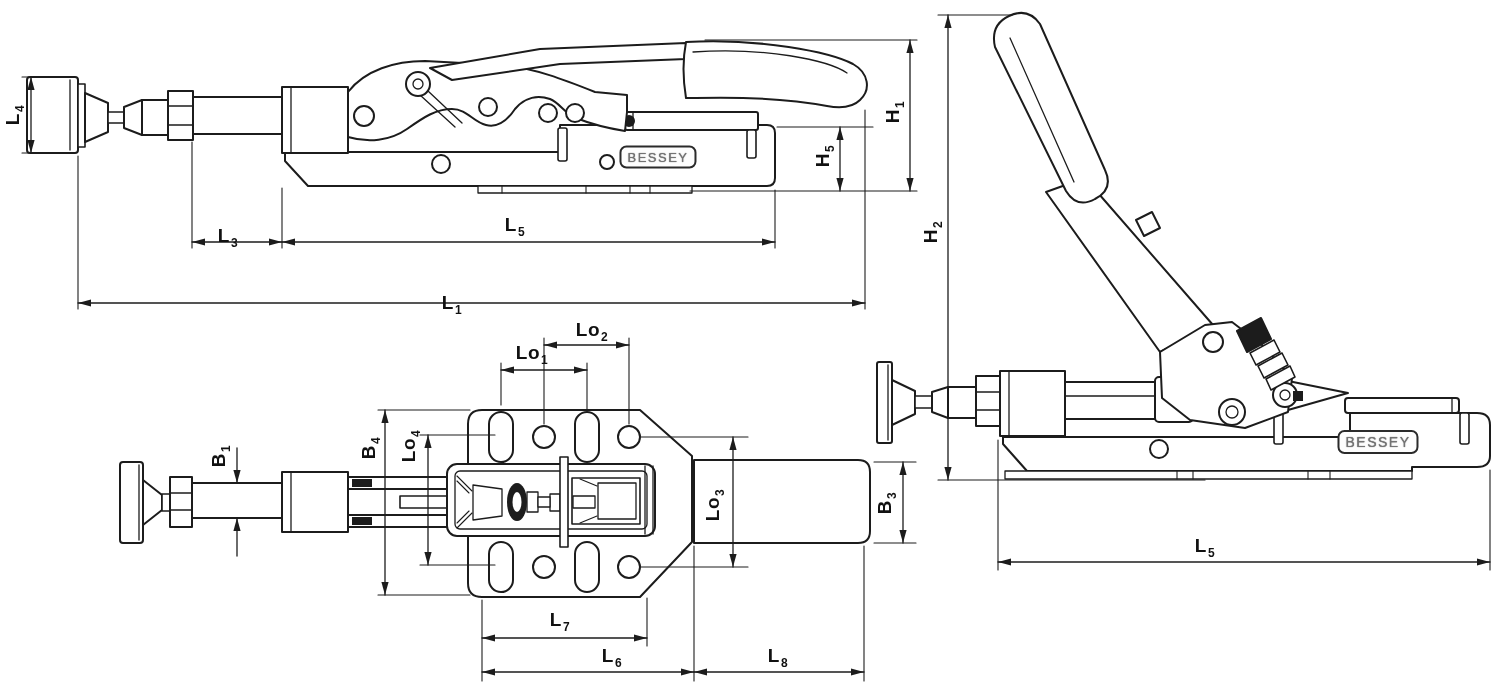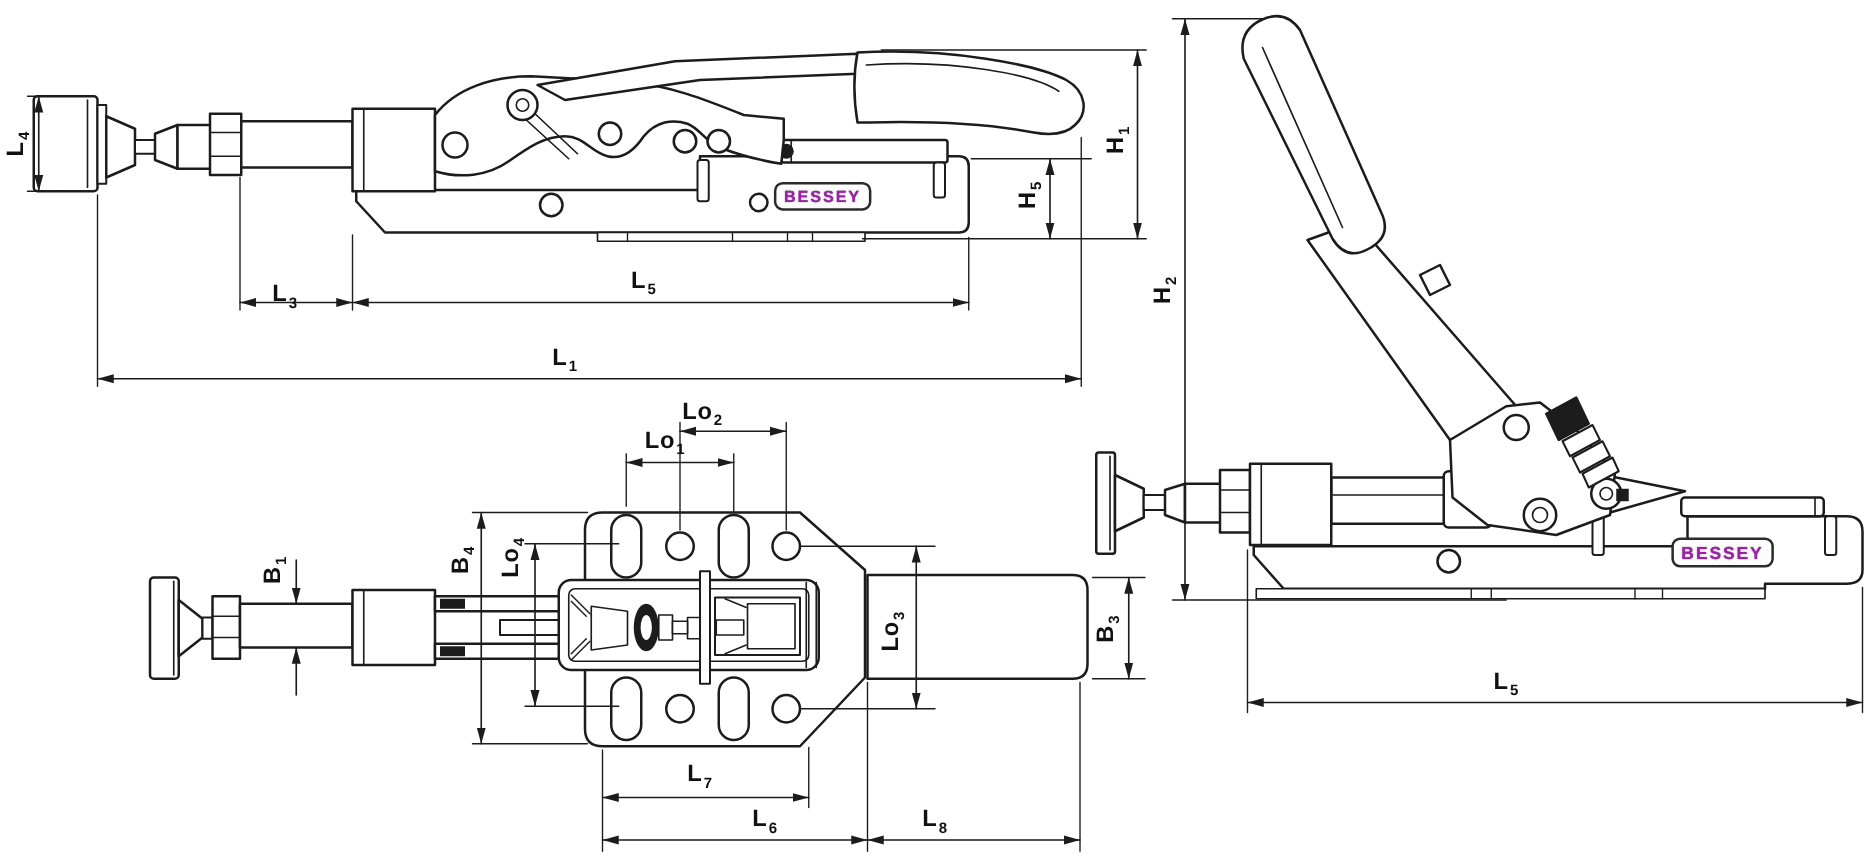--- a/index.html
+++ b/index.html
@@ -10,21 +10,21 @@
   .canvas svg { position:absolute; left:0; top:0; }
   .dlabel {
     position:absolute; font-weight:bold; font-size:19px; color:#111;
     white-space:nowrap; transform:translate(-50%,-50%); letter-spacing:.5px;
     line-height:1;
   }
   .dlabel.rot { transform:translate(-50%,-50%) rotate(-90deg); }
   .dlabel .sub { font-size:12px; vertical-align:-5px; margin-left:1px; }
   .brandplate {
     position:absolute; transform:translate(-50%,-50%);
-    font-weight:bold; font-size:13px; letter-spacing:1.5px; color:#a21caf;
+    font-weight:normal; font-size:13px; letter-spacing:1.5px; color:#737373;
     border:2px solid #2b2b2b; border-radius:7px; padding:2px 6px;
     background:#fdfdfd; text-shadow:0 0 1px #555;
   }
   .brandplate.big { font-size:14px; }
 </style>
 </head>
 <body>
 
 <div class="canvas">
 
@@ -256,32 +256,32 @@
         <line x1="482" y1="672" x2="694" y2="672" marker-start="url(#ah)" marker-end="url(#ah)"></line>
         <line x1="694" y1="672" x2="864" y2="672" marker-start="url(#ah)" marker-end="url(#ah)"></line>
       </g>
     </g>
   </g>
 </svg>
 
 <span class="dlabel rot" style="left:14px;top:115px"><span>L</span><span class="sub">4</span></span>
 <span class="dlabel" style="left:228px;top:237px"><span>L</span><span class="sub">3</span></span>
 <span class="dlabel" style="left:515px;top:226px"><span>L</span><span class="sub">5</span></span>
-<span class="dlabel" style="left:452px;top:288px"><span>L</span><span class="sub">1</span></span>
+<span class="dlabel" style="left:452px;top:304px"><span>L</span><span class="sub">1</span></span>
 <span class="dlabel rot" style="left:824px;top:156px"><span>H</span><span class="sub">5</span></span>
 <span class="dlabel rot" style="left:894px;top:112px"><span>H</span><span class="sub">1</span></span>
 <span class="dlabel rot" style="left:932px;top:232px"><span>H</span><span class="sub">2</span></span>
 <span class="dlabel" style="left:1205px;top:547px"><span>L</span><span class="sub">5</span></span>
 <span class="dlabel rot" style="left:220px;top:456px"><span>B</span><span class="sub">1</span></span>
 <span class="dlabel rot" style="left:370px;top:448px"><span>B</span><span class="sub">4</span></span>
 <span class="dlabel rot" style="left:410px;top:446px"><span>Lo</span><span class="sub">4</span></span>
 <span class="dlabel" style="left:532px;top:354px"><span>Lo</span><span class="sub">1</span></span>
-<span class="dlabel" style="left:562px;top:331px"><span>Lo</span><span class="sub">2</span></span>
+<span class="dlabel" style="left:592px;top:331px"><span>Lo</span><span class="sub">2</span></span>
 <span class="dlabel rot" style="left:714px;top:505px"><span>Lo</span><span class="sub">3</span></span>
 <span class="dlabel rot" style="left:886px;top:503px"><span>B</span><span class="sub">3</span></span>
 <span class="dlabel" style="left:560px;top:621px"><span>L</span><span class="sub">7</span></span>
 <span class="dlabel" style="left:612px;top:657px"><span>L</span><span class="sub">6</span></span>
-<span class="dlabel" style="left:748px;top:657px"><span>L</span><span class="sub">8</span></span>
+<span class="dlabel" style="left:778px;top:657px"><span>L</span><span class="sub">8</span></span>
 
 <span class="brandplate" style="left:658px;top:157px">BESSEY</span>
 <span class="brandplate big" style="left:1378px;top:442px">BESSEY</span>
 
 </div>
 
 </body></html>

